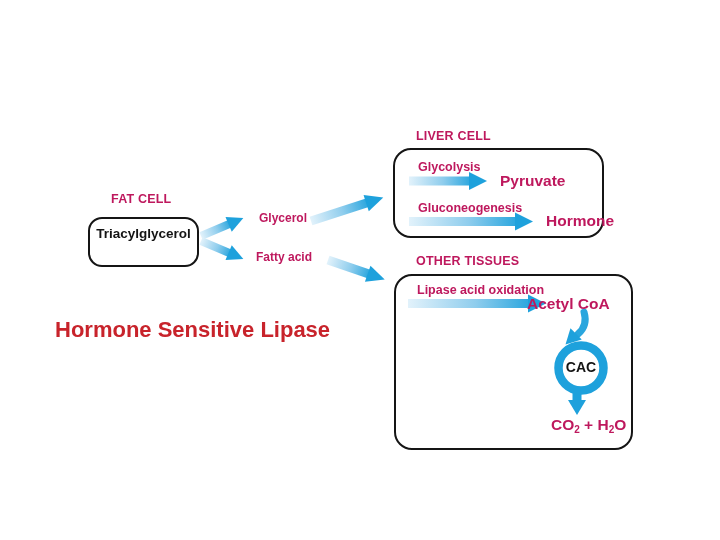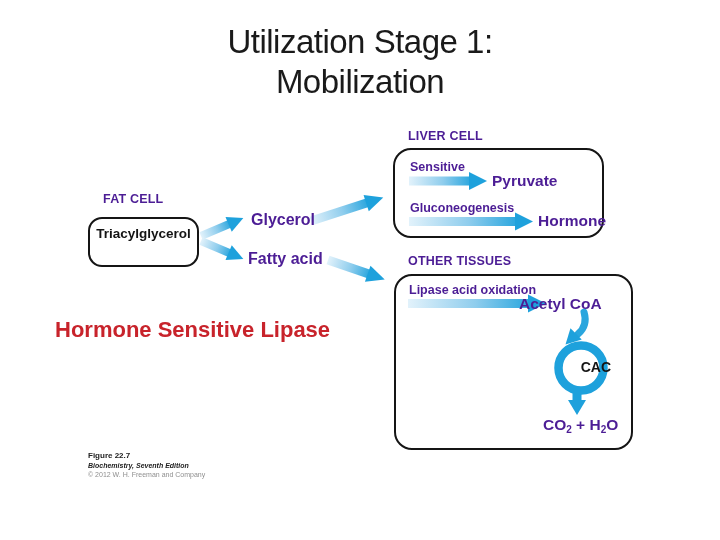--- a/index.html
+++ b/index.html
@@ -24,27 +24,28 @@
   .box {
     position: absolute;
     border: 2.5px solid #151515;
     border-radius: 16px;
     background: transparent;
     box-sizing: border-box;
   }
   .lbl {
     position: absolute;
     font-weight: bold;
-    color: #4c1d95;
+    color: #be185d;
     white-space: nowrap;
+    margin-left: 8px;
   }
   .cell-label   { font-size: 12.5px; letter-spacing: 0.2px; }
   .small-label  { font-size: 12.5px; }
   .big-label    { font-size: 15.5px; }
-  .mid-label    { font-size: 16px; }
+  .mid-label    { font-size: 12px; }
   .sub { font-size: 10px; vertical-align: -3px; }
   .hsl {
     position: absolute;
     left: 55px; top: 317px;
     font-size: 22px;
     font-weight: bold;
     color: #C8232B;
     white-space: nowrap;
   }
   .caption { position: absolute; left: 88px; top: 451px; color: #222222; }
@@ -54,33 +55,29 @@
   .tag-text {
     position: absolute;
     left: 88px; top: 217px; width: 111px; height: 33px;
     display: flex; align-items: center; justify-content: center;
     font-size: 13.5px; font-weight: bold; color: #141414;
     white-space: nowrap;
   }
   .cac-text {
     position: absolute;
     left: 561px; top: 359px; width: 40px;
-    text-align: right;
-    font-size: 14px; font-weight: bold; color: #141414; margin-left: 10px;
+    text-align: center;
+    font-size: 14px; font-weight: bold; color: #141414;
   }
 </style>
 </head>
 <body>
 
 <div class="slide">
 
-  <div class="title">
-    <div>Utilization Stage 1:</div>
-    <div>Mobilization</div>
-  </div>
 
   <svg class="svg-layer" width="720" height="540" viewBox="0 0 720 540">
     <defs>
       <linearGradient id="agrad" x1="0" y1="0" x2="1" y2="0">
         <stop offset="0" stop-color="#E2F2FB"></stop>
         <stop offset="0.55" stop-color="#8FCDED"></stop>
         <stop offset="1" stop-color="#2AA6DE"></stop>
       </linearGradient>
       <linearGradient id="vgrad" x1="0" y1="0" x2="0" y2="1" gradientUnits="userSpaceOnUse">
         <stop offset="0" stop-color="#BCE3F5"></stop>
@@ -140,35 +137,30 @@
 
   <div class="lbl cell-label" style="left:103px; top:192px;">FAT CELL</div>
   <div class="box" style="left:88px; top:217px; width:111px; height:50px; border-radius:14px;"></div>
   <div class="tag-text">Triacylglycerol</div>
 
   <div class="lbl mid-label" style="left:251px; top:211px;">Glycerol</div>
   <div class="lbl mid-label" style="left:248px; top:250px;">Fatty acid</div>
 
   <div class="lbl cell-label" style="left:408px; top:129px;">LIVER CELL</div>
   <div class="box" style="left:393px; top:148px; width:211px; height:90px; border-radius:18px;"></div>
-  <div class="lbl small-label" style="left:410px; top:160px;">Sensitive</div>
+  <div class="lbl small-label" style="left:410px; top:160px;">Glycolysis</div>
   <div class="lbl big-label" style="left:492px; top:172px;">Pyruvate</div>
   <div class="lbl small-label" style="left:410px; top:201px;">Gluconeogenesis</div>
   <div class="lbl big-label" style="left:538px; top:212px;">Hormone</div>
 
   <div class="lbl cell-label" style="left:408px; top:254px;">OTHER TISSUES</div>
   <div class="box" style="left:394px; top:274px; width:239px; height:176px; border-radius:18px;"></div>
   <div class="lbl small-label" style="left:409px; top:283px;">Lipase acid oxidation</div>
   <div class="lbl big-label" style="left:519px; top:295px;">Acetyl CoA</div>
   <div class="cac-text">CAC</div>
   <div class="lbl big-label" style="left:543px; top:416px;">
     <span>CO</span><span class="sub">2</span><span> + H</span><span class="sub">2</span><span>O</span>
   </div>
 
   <div class="hsl">Hormone Sensitive Lipase</div>
 
-  <div class="caption">
-    <div class="fig">Figure 22.7</div>
-    <div class="book">Biochemistry, Seventh Edition</div>
-    <div class="copy">© 2012 W. H. Freeman and Company</div>
-  </div>
 
 </div>
 
 </body></html>

